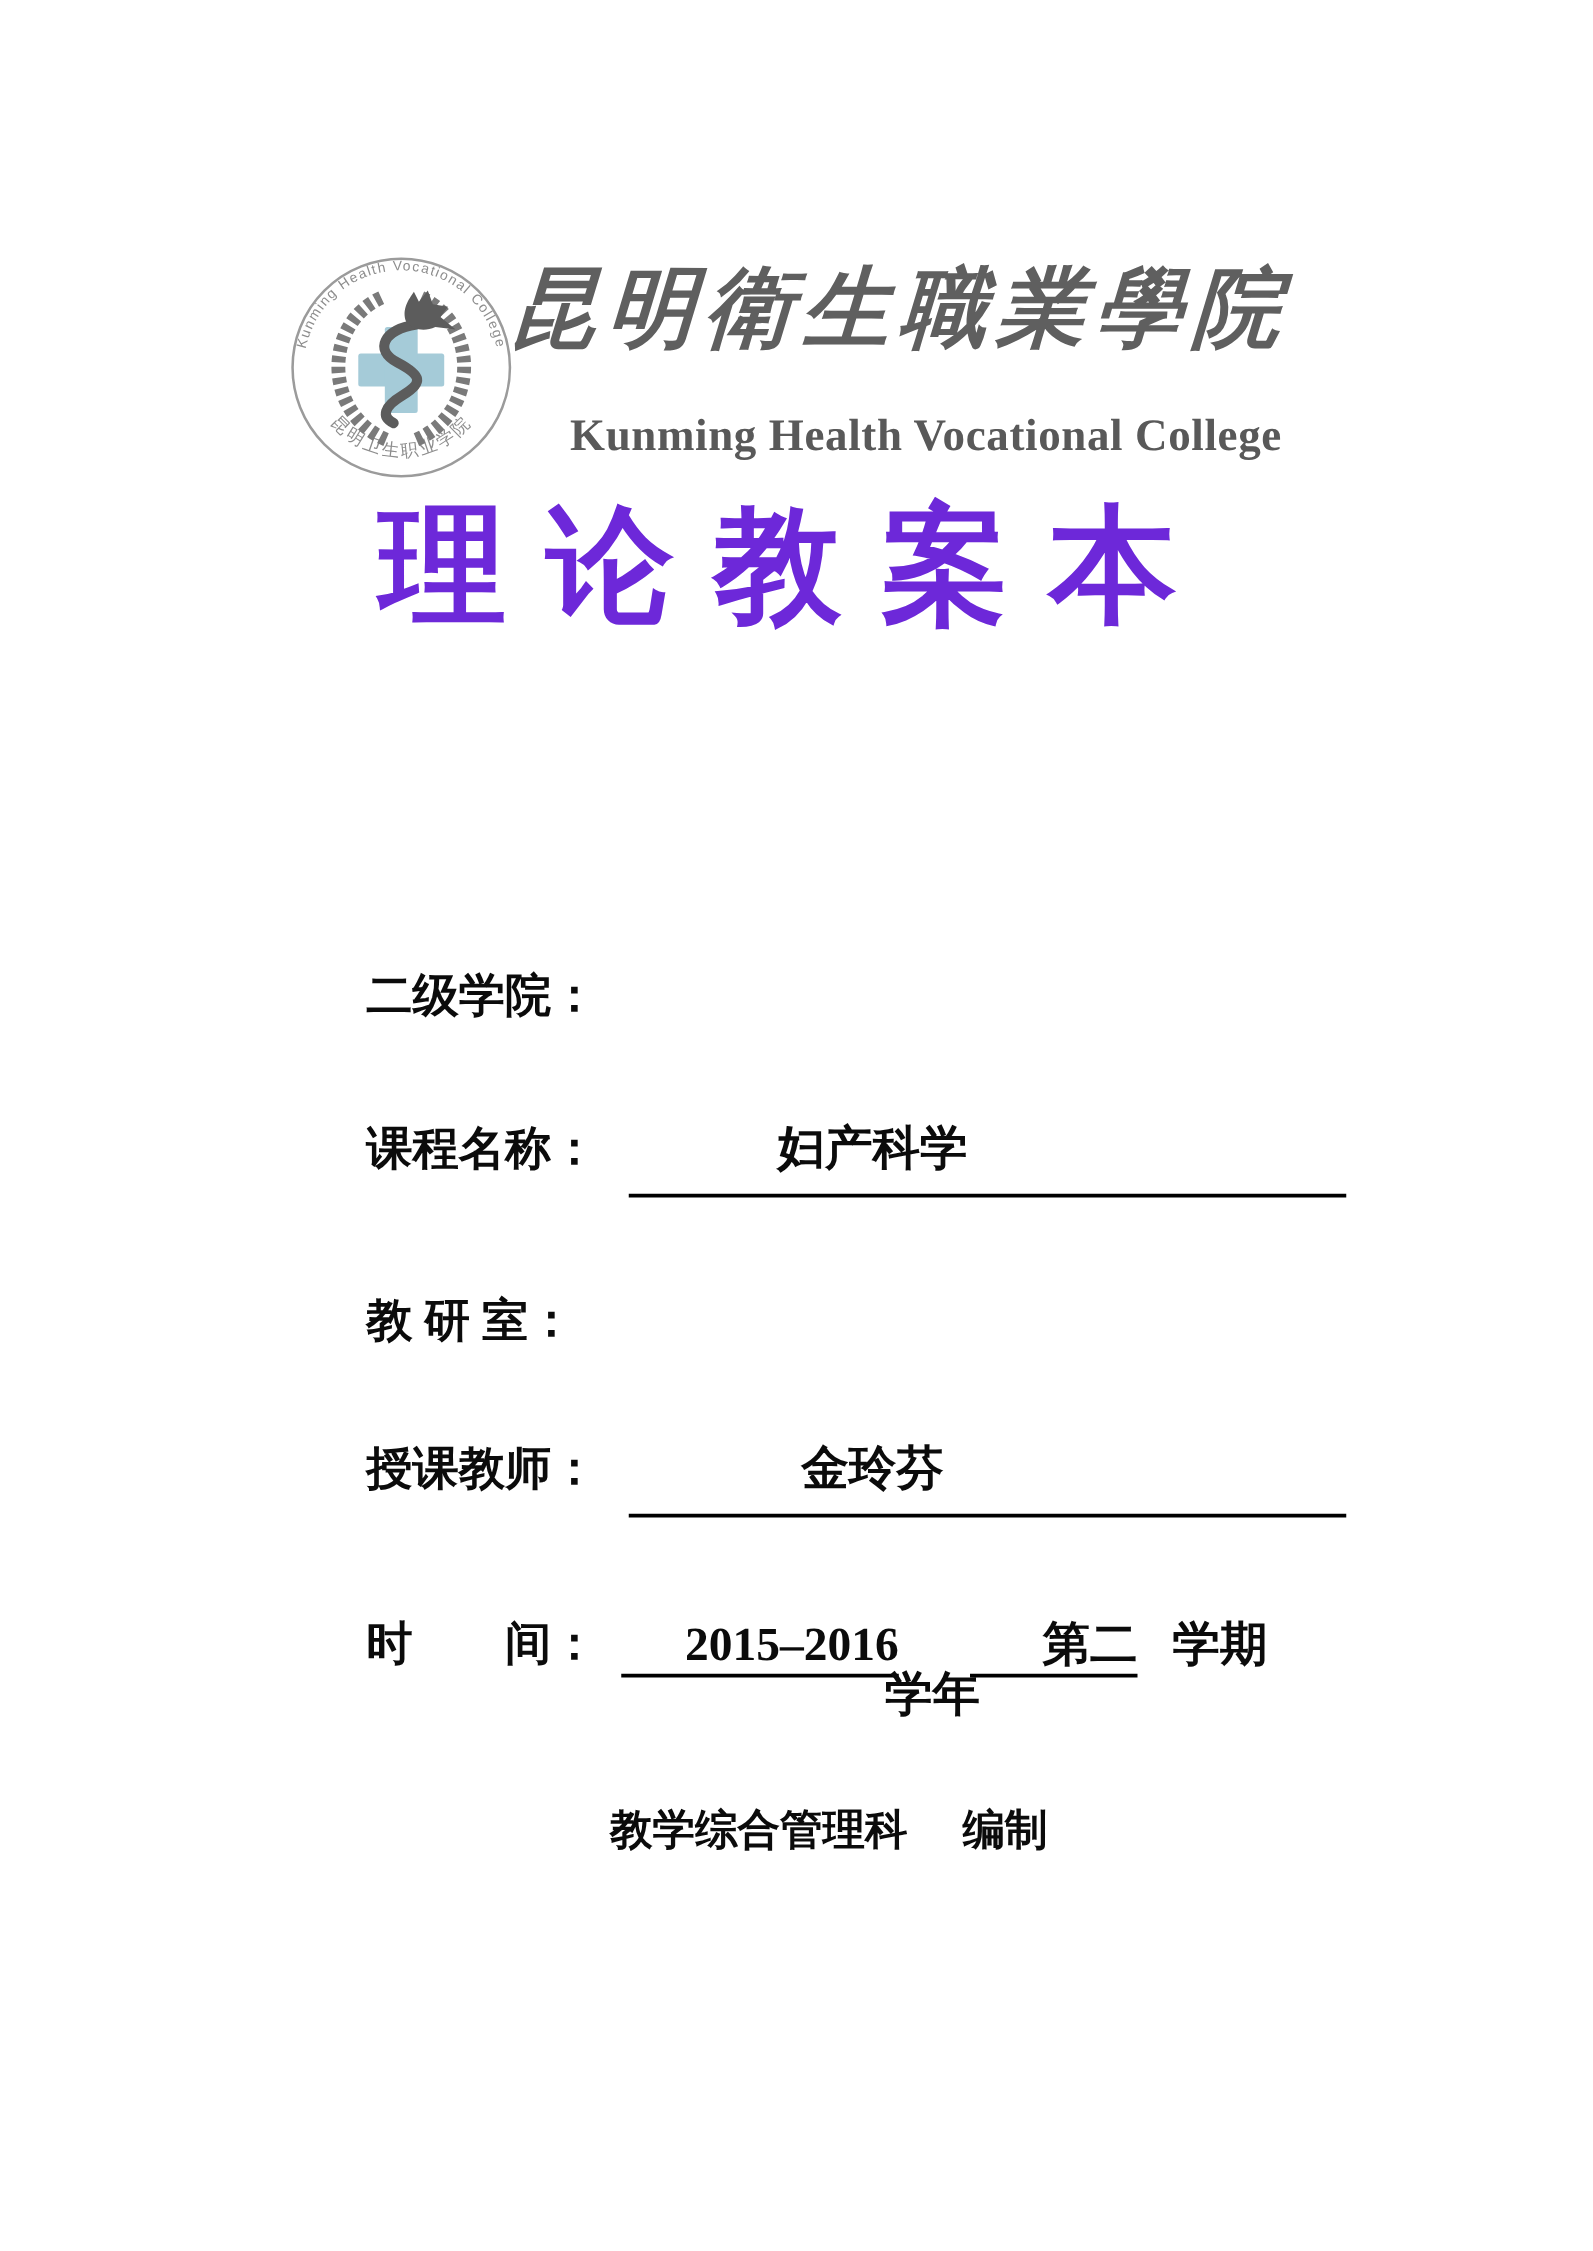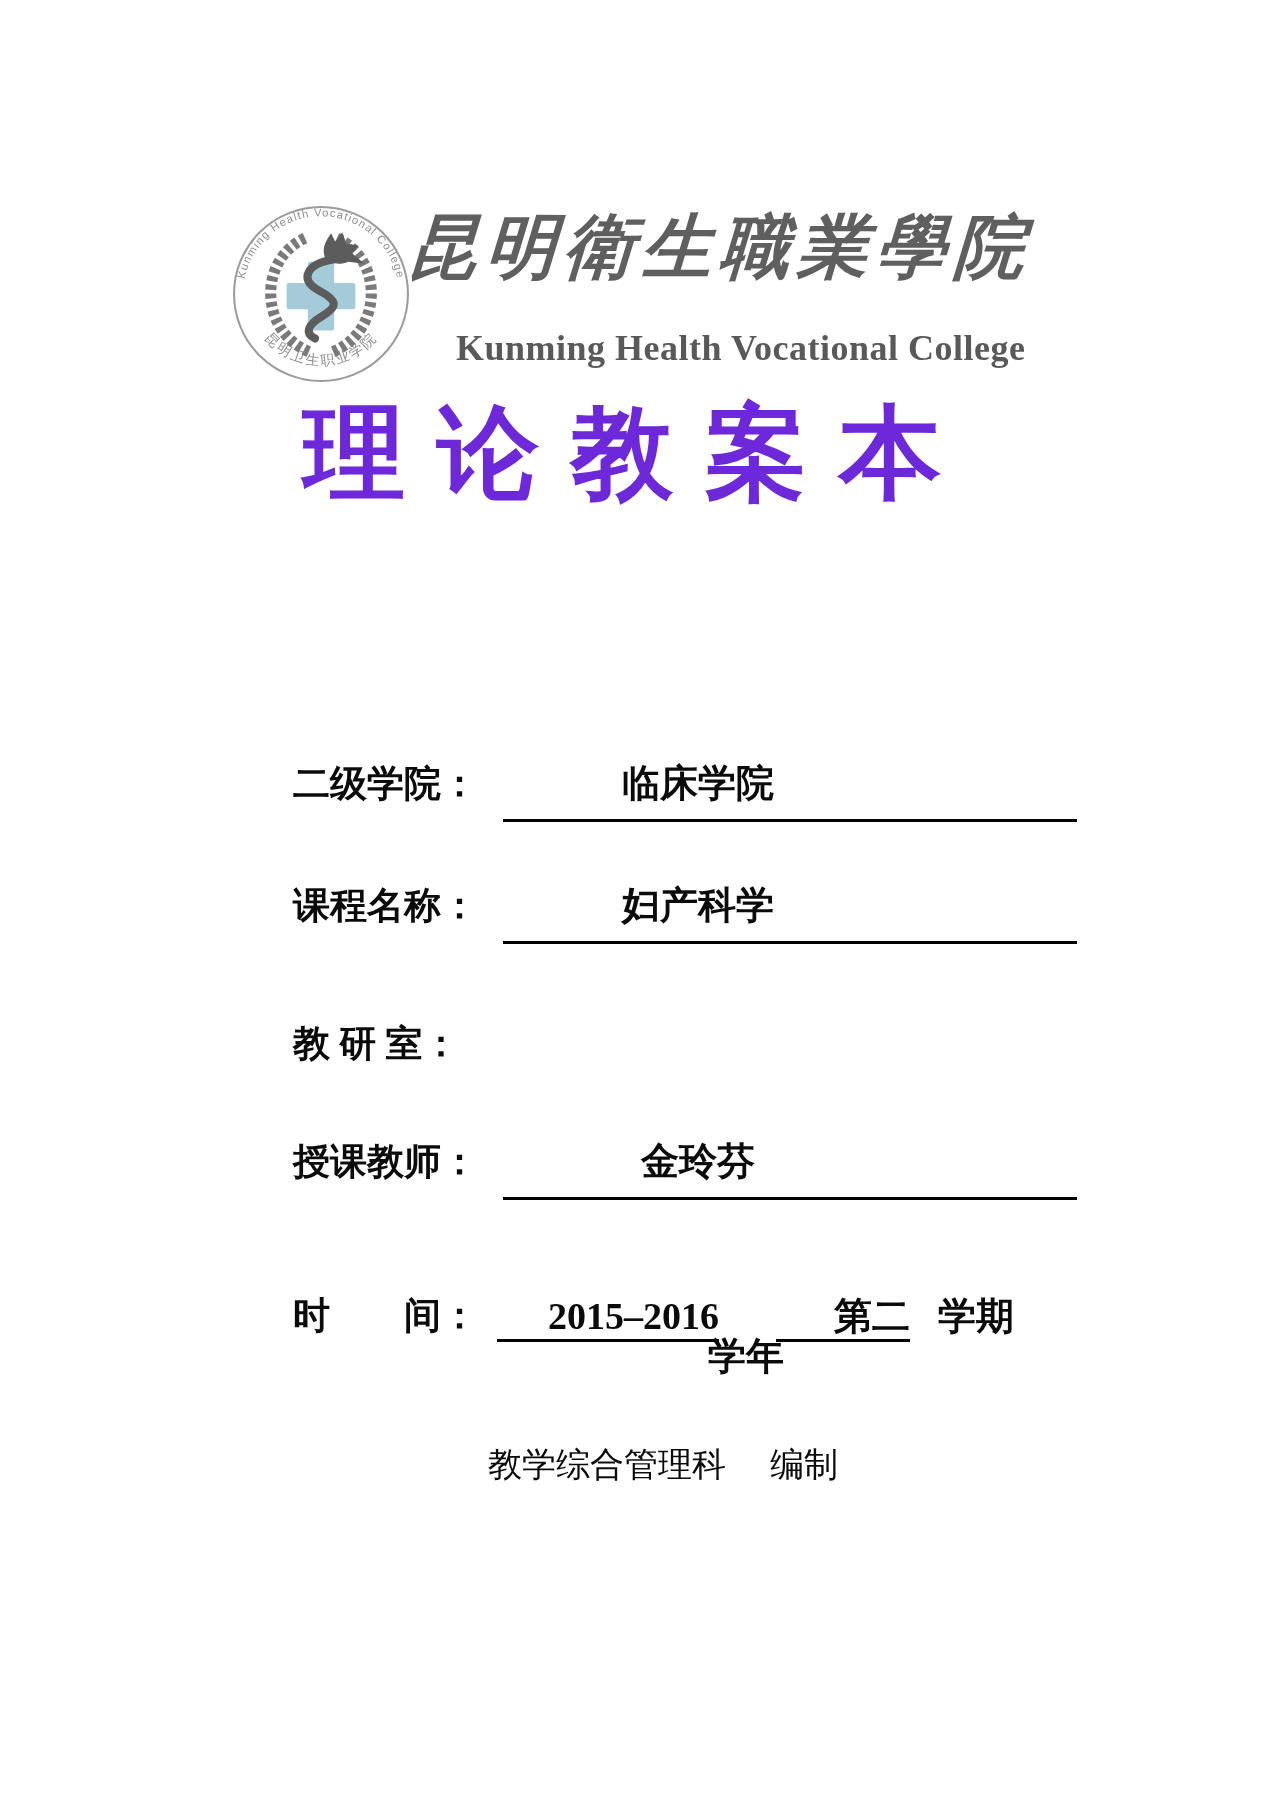--- a/index.html
+++ b/index.html
@@ -19,21 +19,21 @@
     position:absolute;left:456px;top:330px;
     font-size:36px;font-weight:bold;color:#595959;
     letter-spacing:0.5px;white-space:nowrap;line-height:1;
   }
   .doc-title{
     position:absolute;left:303px;top:403px;
     font-size:102px;font-weight:bold;color:#6d28d9;
     letter-spacing:32px;white-space:nowrap;line-height:1;
   }
   
-  .form-row{position:absolute;left:0;width:100%;height:60px;}
+  .form-row{position:absolute;left:0;width:100%;height:60px;margin-top:14px;}
   .form-label{
     position:absolute;left:293px;top:0;
     font-size:37px;font-weight:bold;line-height:1;white-space:pre;
   }
   .form-line{
     position:absolute;left:503px;top:0;width:574px;height:54px;
     border-bottom:3px solid #000;
   }
   .form-value{
     position:absolute;left:0;top:-1px;width:390px;text-align:center;
@@ -48,21 +48,21 @@
   .time-seg.year{left:497px;width:222px;}
   .time-seg.semester{left:776px;width:134px;}
   .time-unit{
     position:absolute;top:0;font-size:38px;font-weight:bold;line-height:1;white-space:nowrap;
   }
   .time-unit.year-unit{left:708px;margin-top:40px;}
   .time-unit.semester-unit{left:938px;}
   
   .footer{
     position:absolute;left:488px;top:1448px;display:flex;align-items:flex-start;
-    font-size:34px;font-weight:normal;line-height:1;white-space:nowrap;
+    font-size:34px;font-weight:bold;line-height:1;white-space:nowrap;
   }
   .footer .gap{display:inline-block;width:44px;}
 </style>
 </head>
 <body>
 
 <div class="page">
 
   <svg class="logo" viewBox="0 0 180 180" width="182" height="182">
     <defs>
@@ -89,23 +89,20 @@
   </svg>
 
   <div class="calligraphy">昆明衛生職業學院</div>
 
   <div class="english-name">Kunming Health Vocational College</div>
 
   <div class="doc-title">理论教案本</div>
 
   <div class="form-row" style="top:765px">
     <span class="form-label">二级学院：</span>
-    <span class="form-line">
-      <span class="form-value">临床学院</span>
-    </span>
   </div>
 
   <div class="form-row" style="top:887px">
     <span class="form-label">课程名称：</span>
     <span class="form-line">
       <span class="form-value">妇产科学</span>
     </span>
   </div>
 
   <div class="form-row" style="top:1025px">

